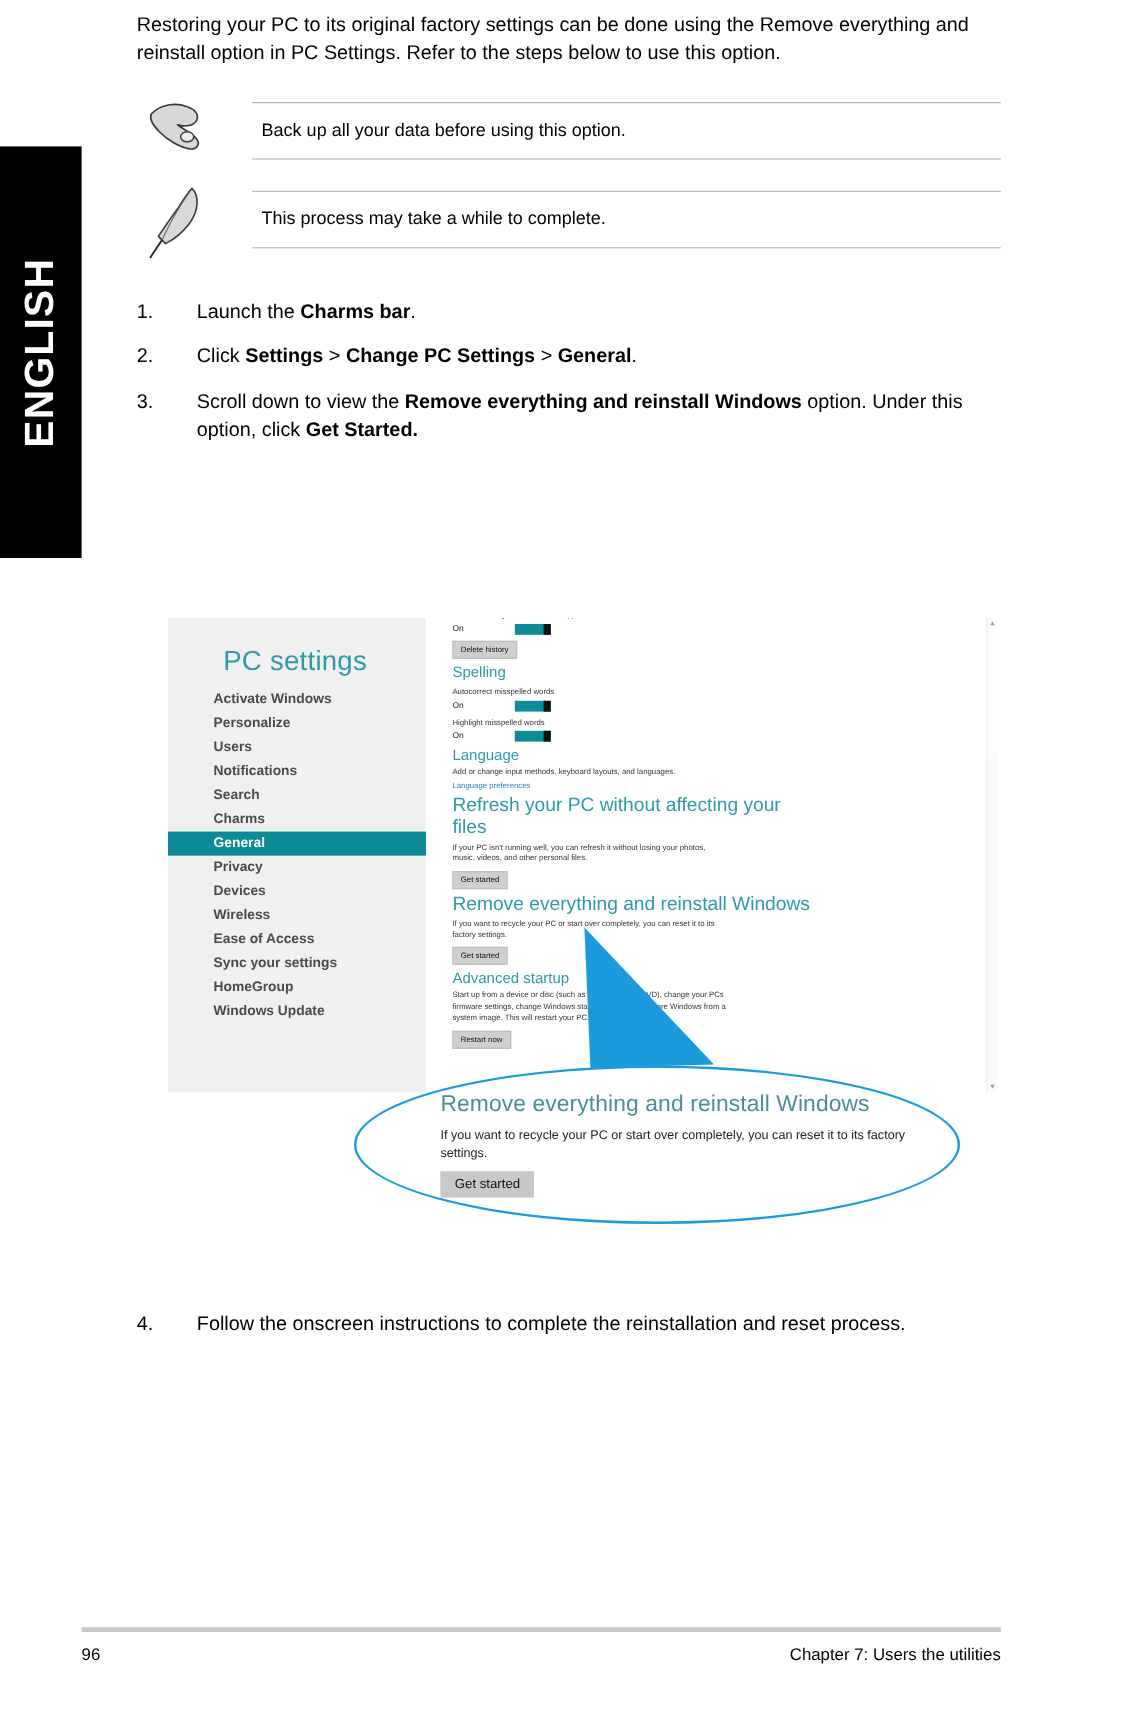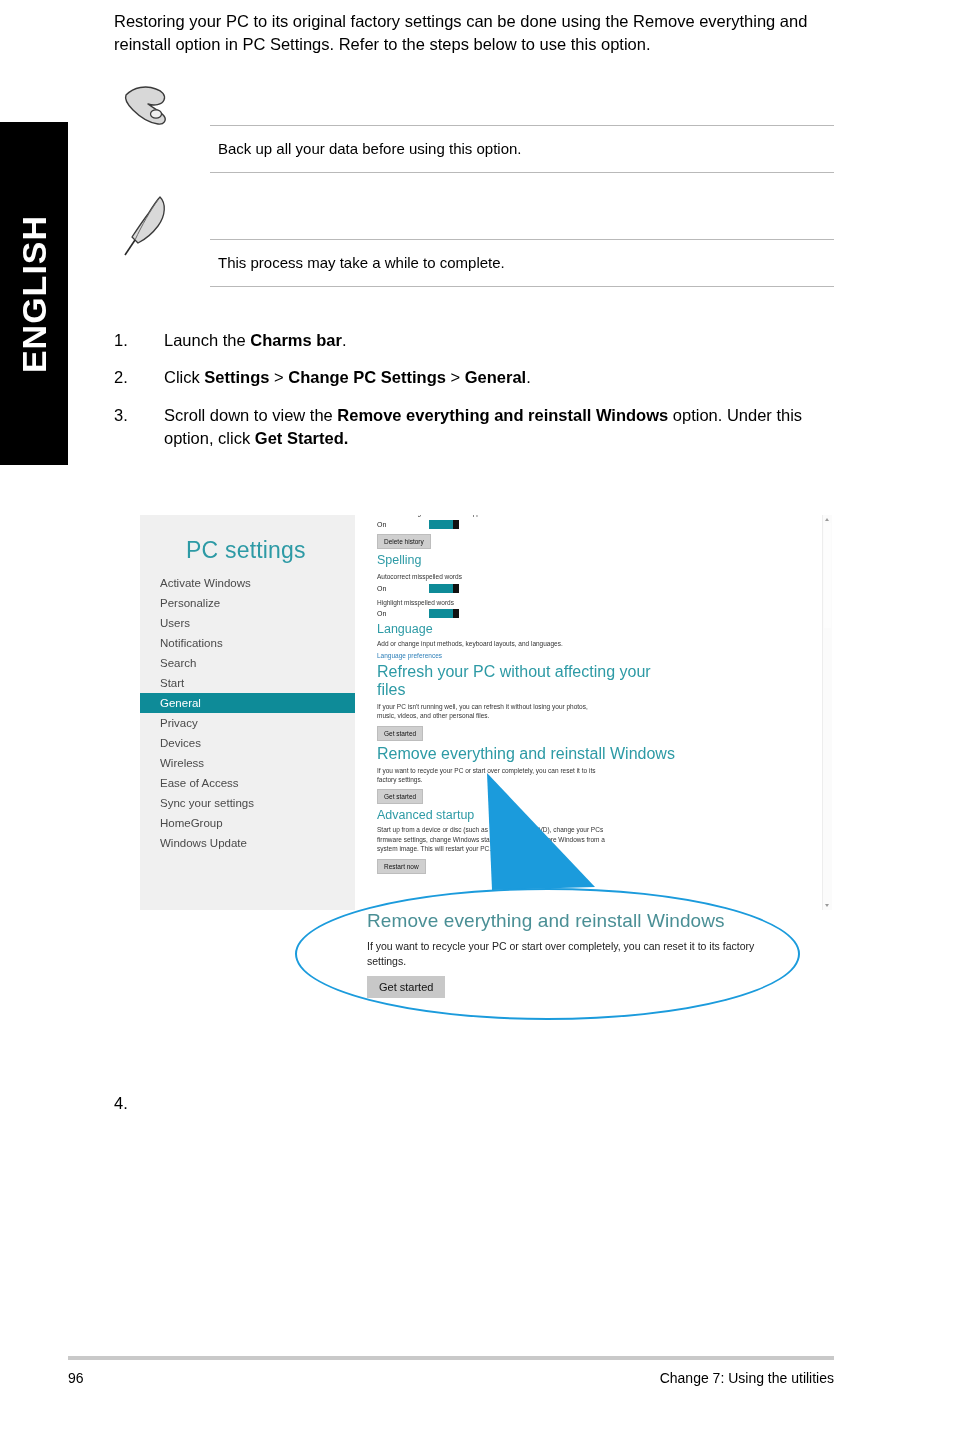--- a/index.html
+++ b/index.html
@@ -85,21 +85,20 @@
   .note-icon svg { position: absolute; left: 6px; top: -6px; }
 
   .note-body {
     flex: 1 1 auto;
     border-top: 1px solid #b9b9b9;
     border-bottom: 1px solid #b9b9b9;
     display: flex;
     align-items: center;
     padding: 0 0 0 8px;
     min-height: 46px;
-    margin-top: 40px;
   }
   .note-body .note-text {
     font-size: 15px;
     line-height: 1.35;
   }
 
   
   .steps { margin-top: 42px; }
   .step {
     display: flex;
@@ -153,23 +152,24 @@
   }
   .nav-list {
     position: absolute;
     left: 0;
     top: 58px;
     width: 215px;
   }
   .nav-item {
     height: 20px;
     line-height: 20px;
-    padding-left: 20px;
+    padding-left: 38px;
     font-size: 11.5px;
     color: #4a4a4a;
+    font-weight: bold;
   }
   .nav-item.selected {
     background: #0e8b98;
     color: #ffffff;
   }
 
   .win-main {
     position: absolute;
     left: 215px;
     top: 0;
@@ -416,21 +416,21 @@
   <div class="win">
 
     <div class="win-sidebar">
       <div class="pcs-title">PC settings</div>
       <div class="nav-list">
           <div class="nav-item">Activate Windows</div>
           <div class="nav-item">Personalize</div>
           <div class="nav-item">Users</div>
           <div class="nav-item">Notifications</div>
           <div class="nav-item">Search</div>
-          <div class="nav-item">Start</div>
+          <div class="nav-item">Charms</div>
           <div class="nav-item selected">General</div>
           <div class="nav-item">Privacy</div>
           <div class="nav-item">Devices</div>
           <div class="nav-item">Wireless</div>
           <div class="nav-item">Ease of Access</div>
           <div class="nav-item">Sync your settings</div>
           <div class="nav-item">HomeGroup</div>
           <div class="nav-item">Windows Update</div>
         </div>
     </div>
@@ -500,21 +500,22 @@
       <div class="co-title">Remove everything and reinstall Windows</div>
       <div class="co-desc">If you want to recycle your PC or start over completely, you can reset it to its factory settings.</div>
       <div class="co-btn">Get started</div>
     </div>
   </div>
 
 </div>
 
 <div id="step4">
   <span class="num">4.</span>
+  <span class="txt">Follow the onscreen instructions to complete the reinstallation and reset process.</span>
 </div>
 
 <div id="footer">
   <div class="rule"></div>
   <div class="frow">
     <span>96</span>
-    <span>Change 7: Using the utilities</span>
+    <span>Chapter 7: Users the utilities</span>
   </div>
 </div>
 
 </body></html>

